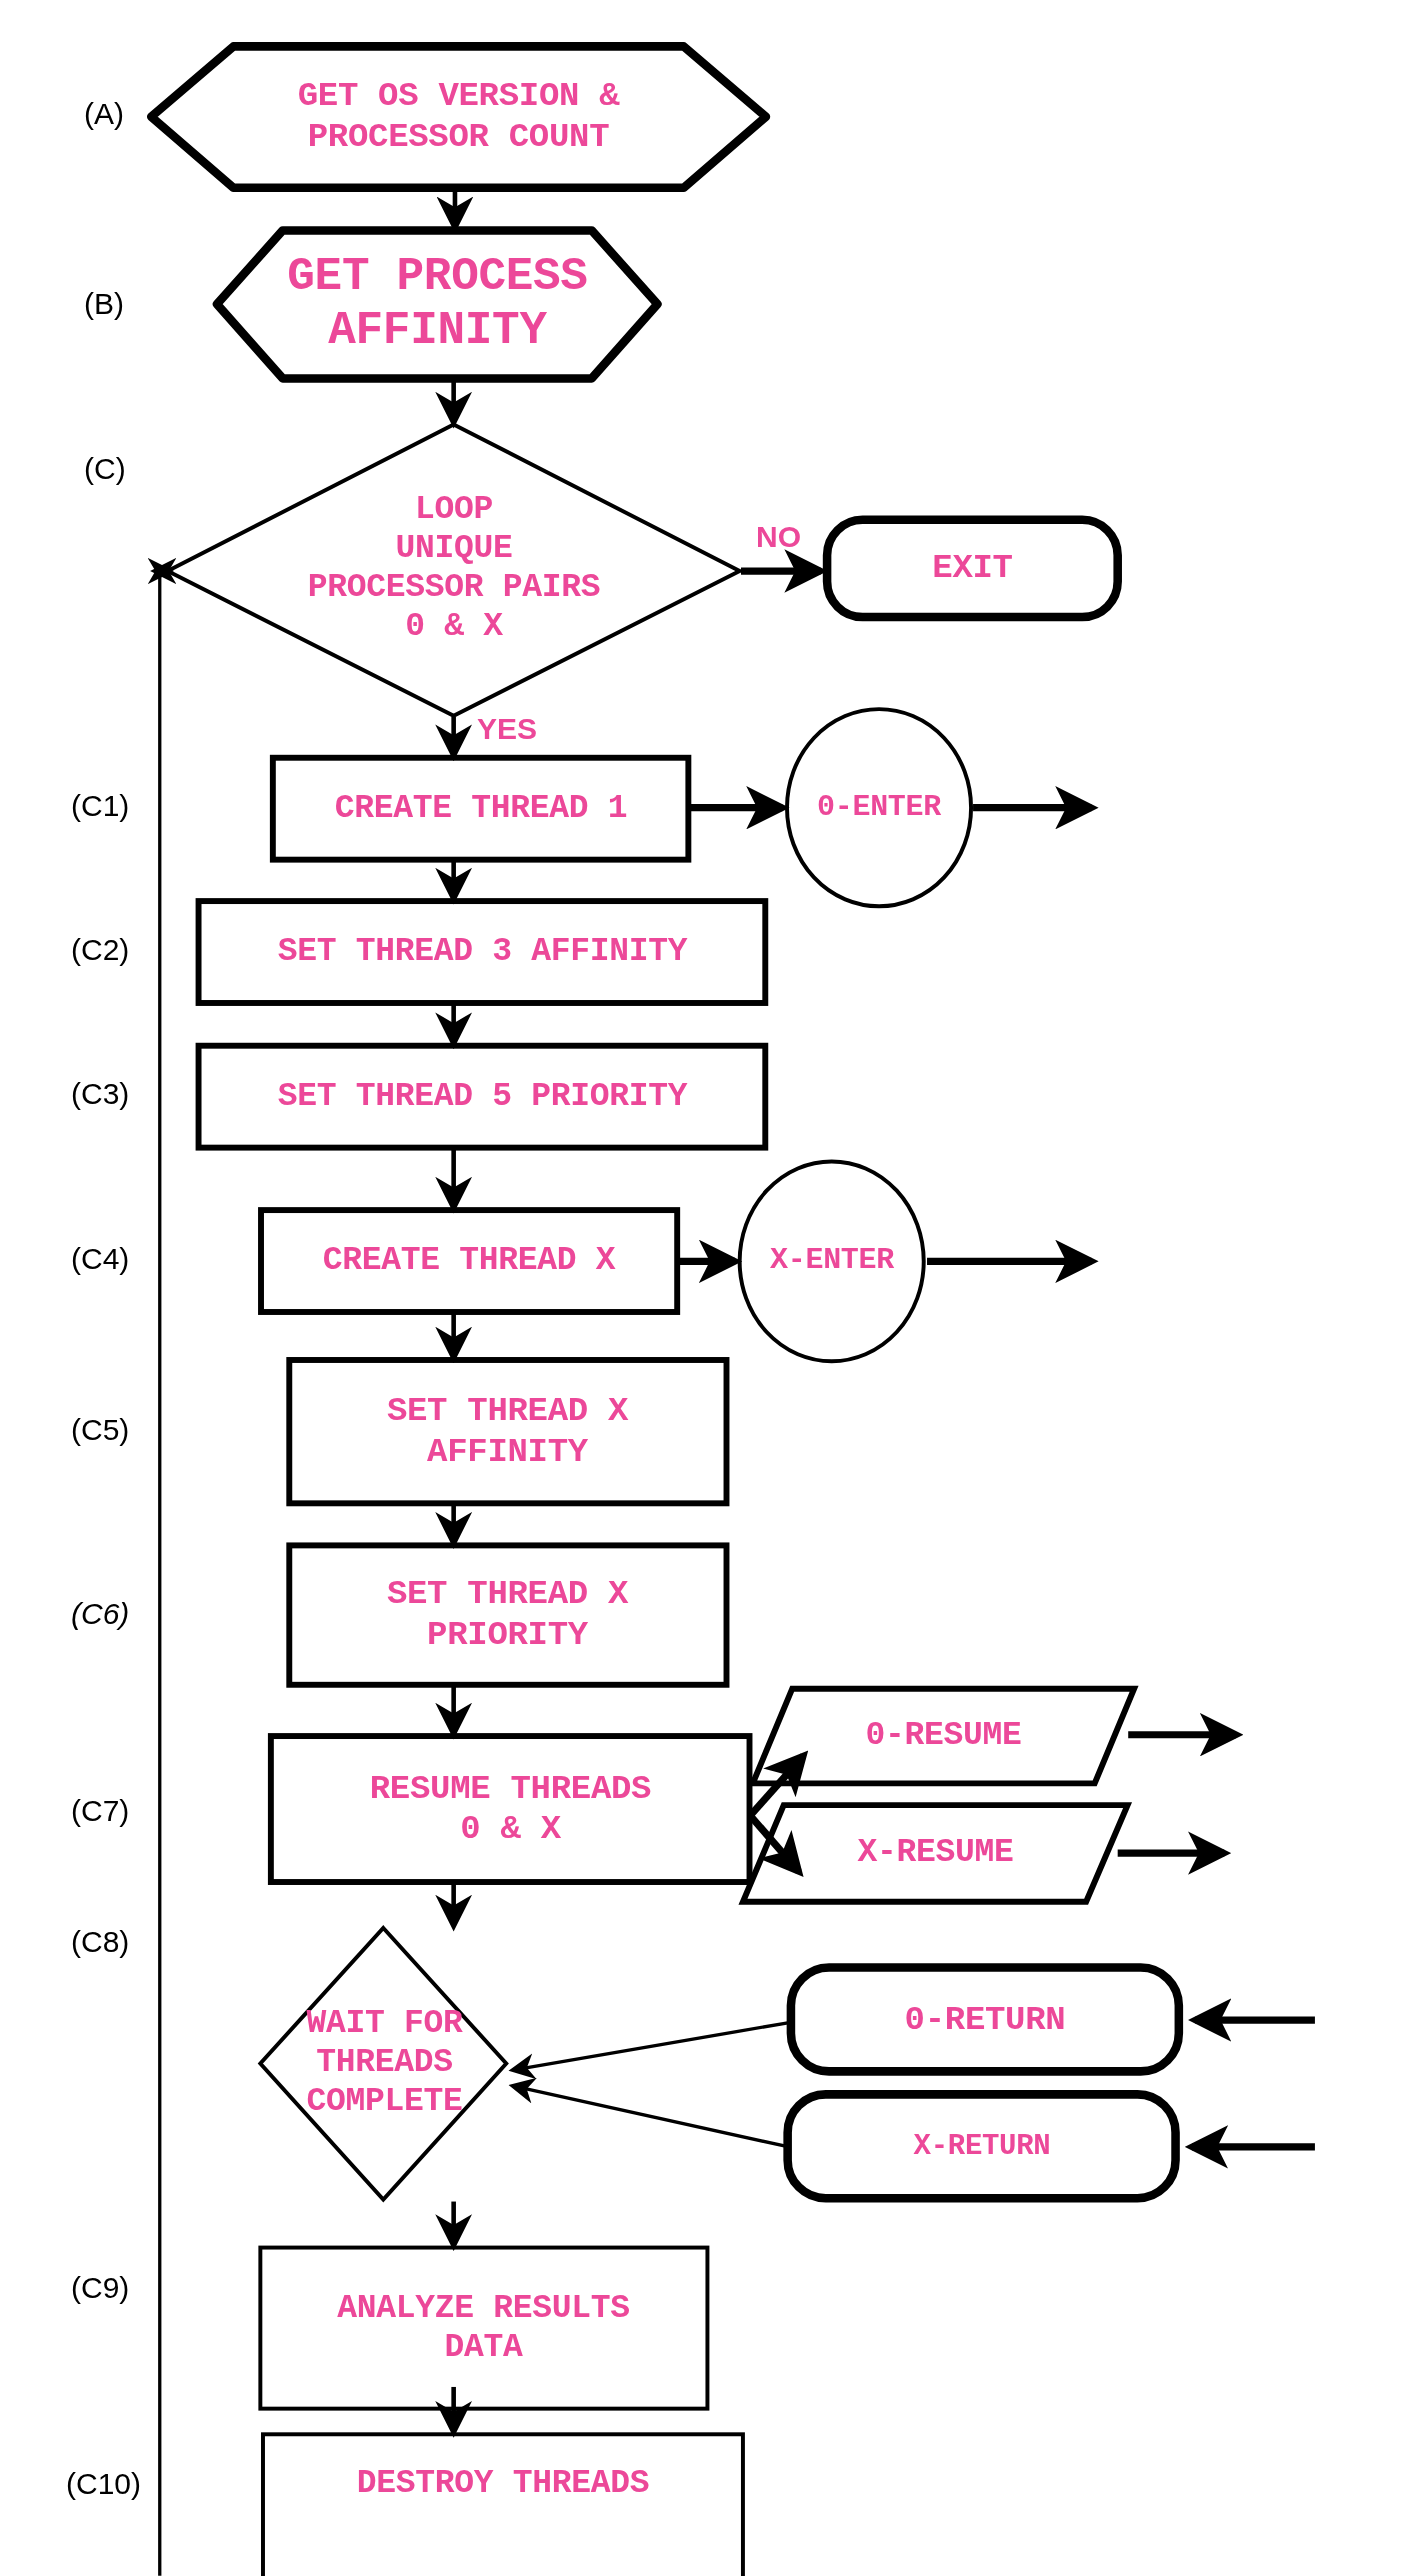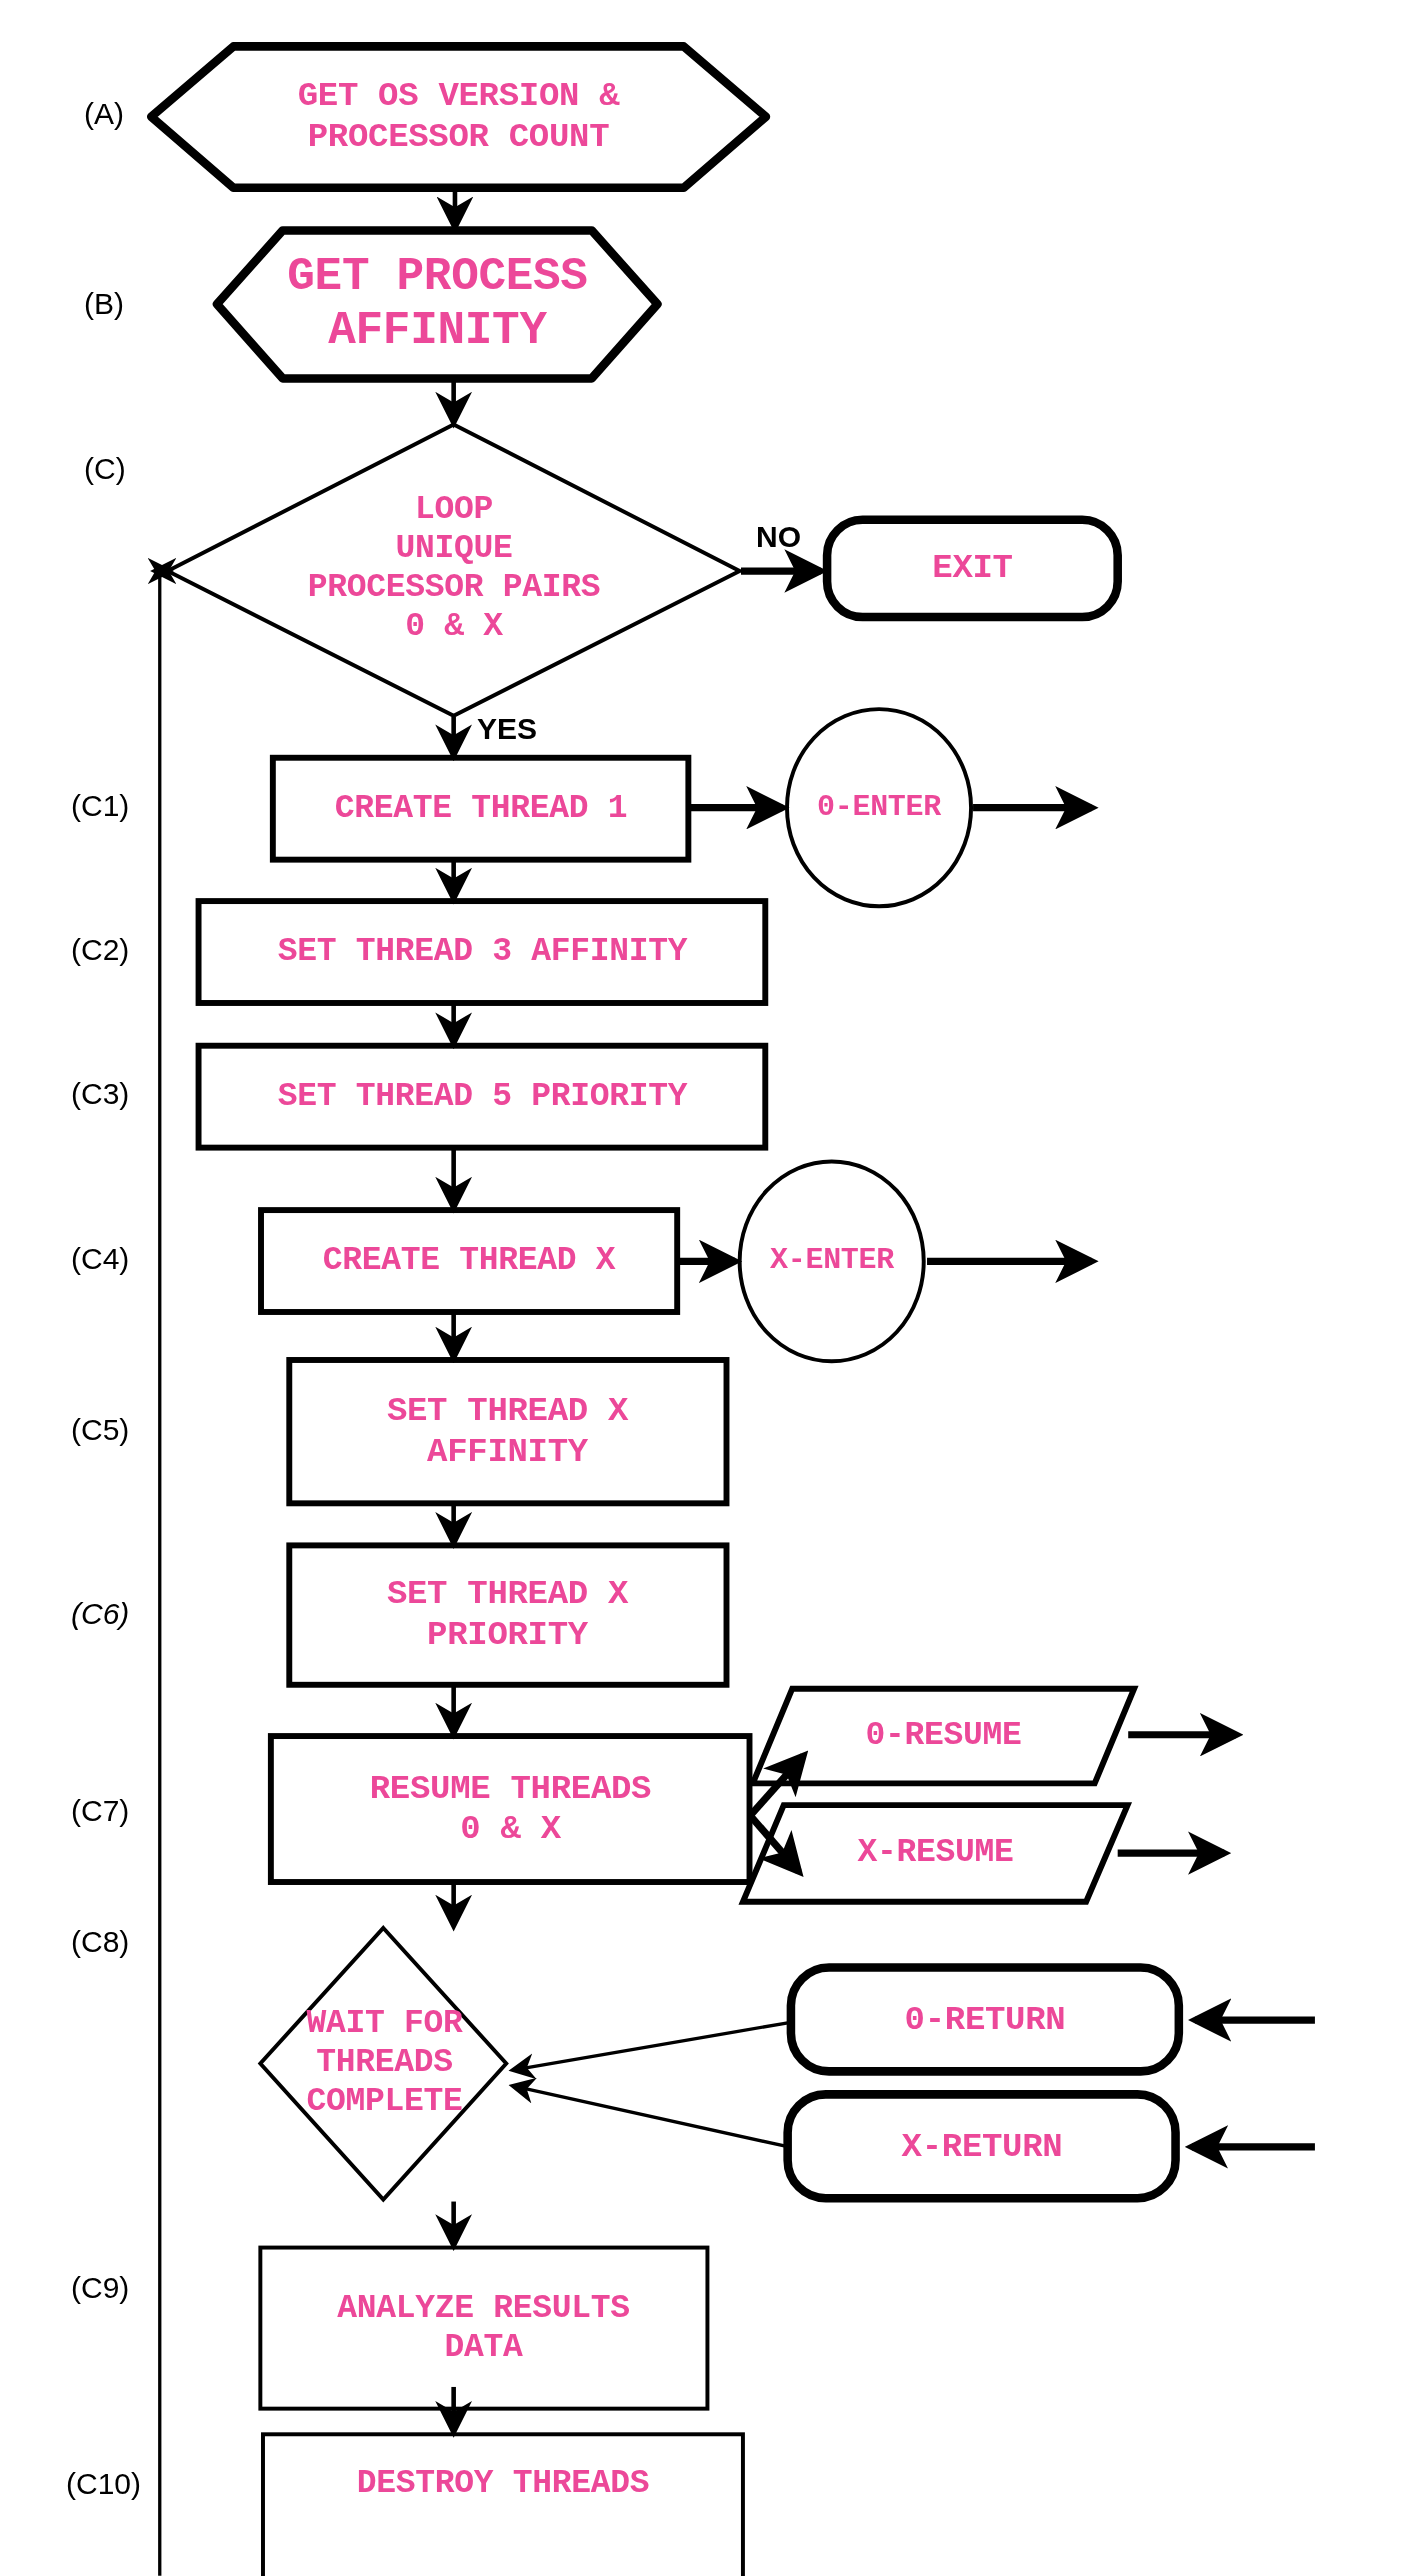--- a/index.html
+++ b/index.html
@@ -82,21 +82,21 @@
     color: #000000;
     font-family: "Liberation Sans", sans-serif;
     font-weight: normal;
     font-size: 30px;
     letter-spacing: 0px;
     text-align: left;
     white-space: nowrap;
   }
   .edge-label {
     position: absolute;
-    color: #000000;
+    color: #ec4899;
     font-family: "Liberation Sans", sans-serif;
     font-weight: bold;
     font-size: 30px;
     white-space: nowrap;
     text-align: center;
   }
 </style>
 </head>
 <body>
 
@@ -264,21 +264,21 @@
   <div class="node-text" style="left:766px; top:1689px; width:355px; height:95px; font-size:33px;">0-RESUME</div>
 
   <div class="node-text" style="left:758px; top:1805px; width:355px; height:97px; font-size:33px;">X-RESUME</div>
 
   <div class="node-text" style="left:263px; top:1950px; width:243px; height:227px; font-size:33px;">WAIT FOR
 THREADS
 COMPLETE</div>
 
   <div class="node-text" style="left:791px; top:1968px; width:388px; height:104px; font-size:34px;">0-RETURN</div>
 
-  <div class="node-text" style="left:788px; top:2095px; width:388px; height:104px; font-size:34px;">X-RETURN</div>
+  <div class="node-text" style="left:788px; top:2095px; width:388px; height:104px; font-size:29px;">X-RETURN</div>
 
   <div class="node-text" style="left:260px; top:2248px; width:447px; height:161px; font-size:33px;">ANALYZE RESULTS
 DATA</div>
 
   <div class="node-text" style="left:263px; top:2435px; width:480px; height:99px; font-size:33px;">DESTROY THREADS</div>
 
 </div>
 
 
 </body></html>

